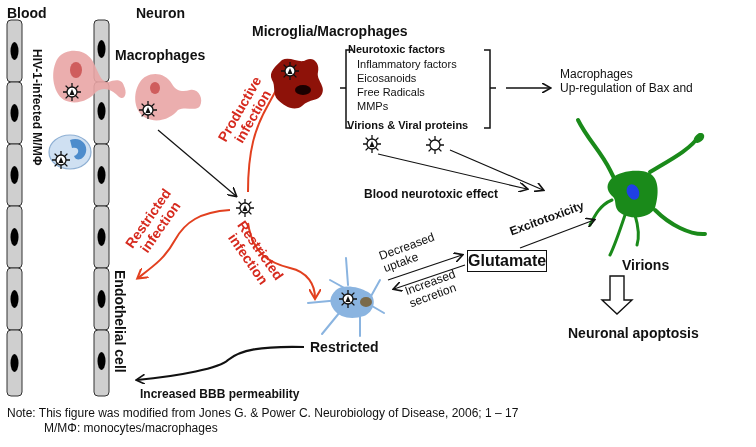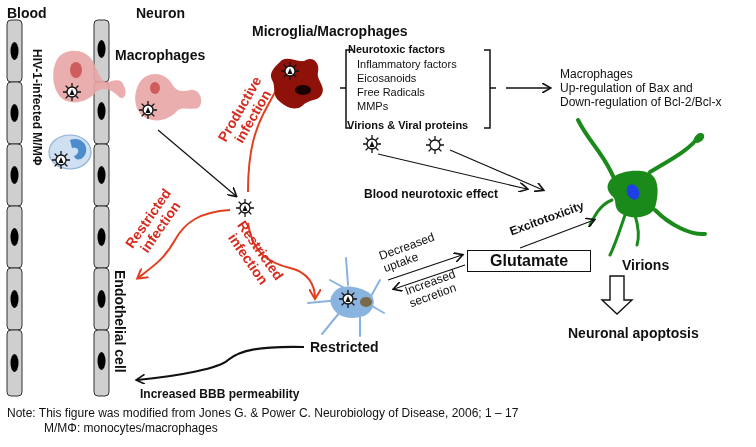--- a/index.html
+++ b/index.html
@@ -3,21 +3,21 @@
 <meta charset="utf-8">
 <style>
   html, body { margin: 0; padding: 0; background: #ffffff; }
   body { width: 756px; height: 447px; position: relative; overflow: hidden; font-family: "Liberation Sans", sans-serif; color: #111; }
   #stage { position: absolute; left: 0; top: 0; width: 756px; height: 356px; }
   .t { position: absolute; white-space: nowrap; line-height: 1; }
   .b { font-weight: bold; }
   .red { color: #d62a1e; font-weight: bold; }
   .vert { position: absolute; transform-origin: left top; transform: rotate(90deg); white-space: nowrap; font-weight: bold; line-height: 1; }
   .rot { position: absolute; white-space: nowrap; line-height: 1.05; text-align: center; }
-  .glut-box { position: absolute; border: 1.5px solid #111; padding: 1px 22px; font-weight: bold; font-size: 16px; background: #fff; }
+  .glut-box { position: absolute; border: 1.5px solid #111; padding: 1px 0; font-weight: bold; font-size: 16px; background: #fff; }
 </style>
 </head>
 <body>
 
 <div id="stage">
 
   <svg width="756" height="447" style="position:absolute;left:0;top:0">
     <defs>
       <marker id="ah-black" markerWidth="10" markerHeight="10" refX="8" refY="5" orient="auto" markerUnits="userSpaceOnUse">
         <path d="M0,0 L9,5 L0,10" fill="none" stroke="#111" stroke-width="1.6"></path>
@@ -147,21 +147,20 @@
 
   <div class="t b" style="left:348px;top:44px;font-size:11px">Neurotoxic factors</div>
   <div class="t" style="left:357px;top:59px;font-size:11px">Inflammatory factors</div>
   <div class="t" style="left:357px;top:73px;font-size:11px">Eicosanoids</div>
   <div class="t" style="left:357px;top:87px;font-size:11px">Free Radicals</div>
   <div class="t" style="left:357px;top:101px;font-size:11px">MMPs</div>
   <div class="t b" style="left:347px;top:120px;font-size:11px">Virions &amp; Viral proteins</div>
 
   <div class="t" style="left:560px;top:68px;font-size:12px">Macrophages</div>
   <div class="t" style="left:560px;top:82px;font-size:12px">Up-regulation of Bax and</div>
-  <div class="t" style="left:560px;top:96px;font-size:12px">Down-regulation of Bcl-2/Bcl-x</div>
 
   <div class="t b" style="left:364px;top:188px;font-size:12px">Blood neurotoxic effect</div>
 
   <div class="rot red" style="left:210px;top:98px;font-size:14px;transform:rotate(-60deg)">
     <div>Productive</div>
     <div>infection</div>
   </div>
   <div class="rot red" style="left:120px;top:208px;font-size:14px;transform:rotate(-55deg)">
     <div>Restricted</div>
     <div>infection</div>

